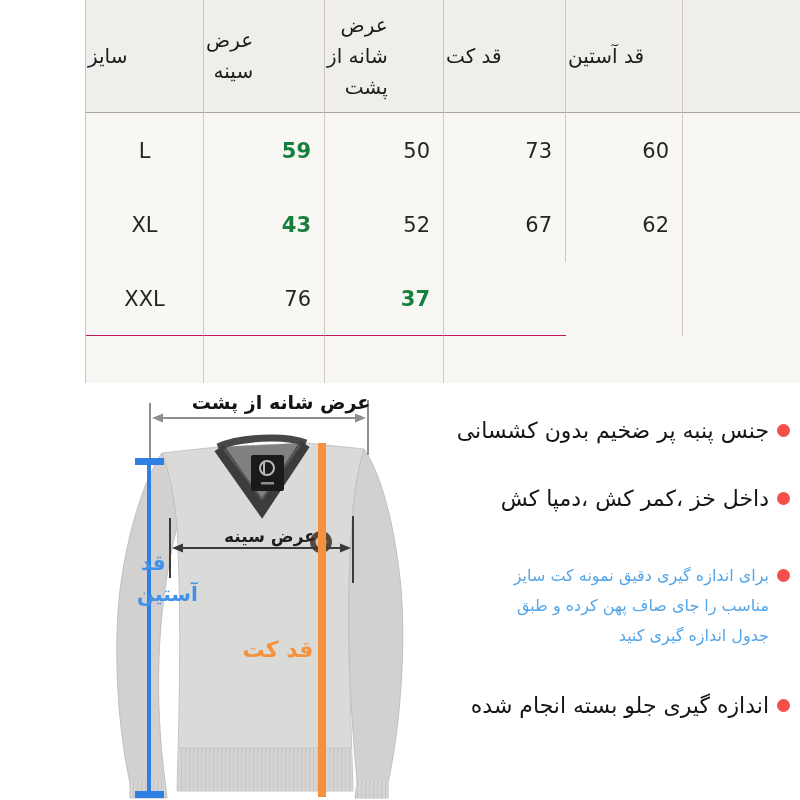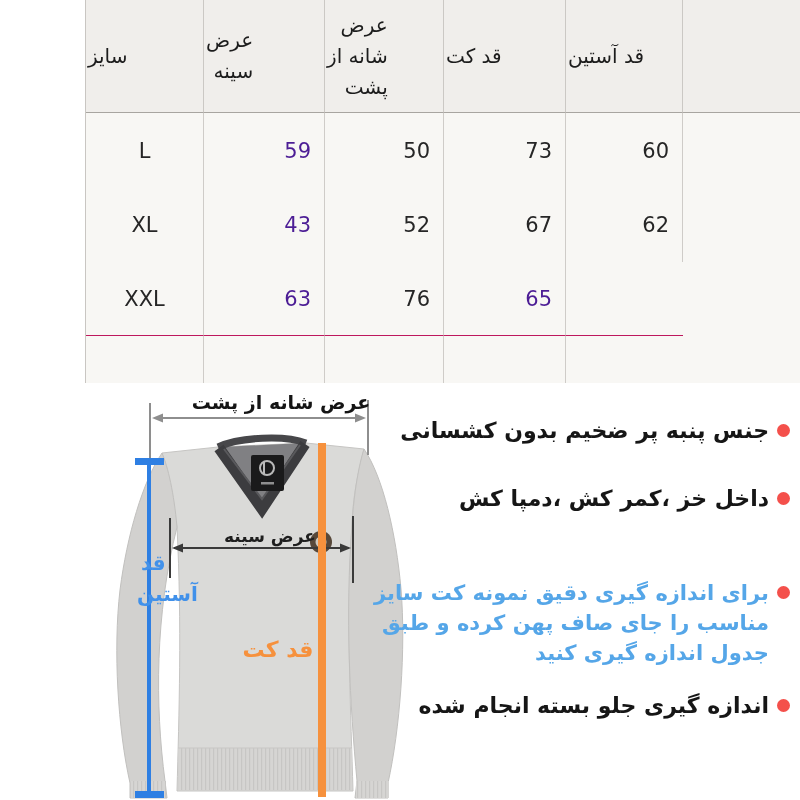--- a/index.html
+++ b/index.html
@@ -30,35 +30,35 @@
   }
   .th.last, .td.last{border-right:none;}
   .td{
     background:#f8f7f4;
     border-right:1px solid #cfccc8;
     display:flex;align-items:center;justify-content:flex-end;
     padding-right:13px;
     font-size:21px;color:#262626;
   }
   .td.c{justify-content:center;padding-right:0;}
-  .td.b{font-weight:normal;color:#4c1d95;}
+  .td.b{font-weight:bold;color:#15803d;}
   .row-end{border-bottom:1px solid #be185d;}
   
   .note{
     position:absolute;right:10px;direction:rtl;text-align:right;
     display:flex;align-items:flex-start;gap:8px;
-    font-size:22px;font-weight:bold;color:#161616;line-height:29px;
+    font-size:22px;font-weight:normal;color:#161616;line-height:29px;
     white-space:pre-line;
   }
   .note .dot{
     width:13px;height:13px;border-radius:50%;
     background:var(--bullet-red,#f4504b);
     flex:none;margin-top:8px;
   }
-  .note.blue{color:var(--note-blue,#55a6e8);font-size:21px;line-height:30px;margin-top:17px;}
+  .note.blue{color:var(--note-blue,#55a6e8);font-size:16px;line-height:30px;}
   
   .diagram{position:absolute;left:85px;top:385px;}
   .bluef{fill:var(--sleeve-line,#2e7fe3);}
   .blues{stroke:var(--sleeve-line,#2e7fe3);}
   .bluetext{fill:var(--sleeve-label,#4191ea);}
   .orangef{fill:var(--coat-line,#f6913d);}
   .orangetext{fill:var(--coat-line,#f6913d);}
   svg text{direction:rtl;}
 </style>
 </head>
@@ -83,23 +83,22 @@
   <div class="td last"></div>
 
   <div class="td c">XL</div>
   <div class="td b">43</div>
   <div class="td">52</div>
   <div class="td">67</div>
   <div class="td">62</div>
   <div class="td last"></div>
 
   <div class="td c row-end">XXL</div>
-  <div class="td b row-end">63</div>
   <div class="td row-end">76</div>
-  <div class="td b row-end">65</div>
+  <div class="td b row-end">37</div>
   <div class="td last row-end"></div>
 
   <div class="td"></div>
   <div class="td"></div>
   <div class="td"></div>
   <div class="td"></div>
   <div class="td"></div>
   <div class="td last"></div>
 </div>
 

